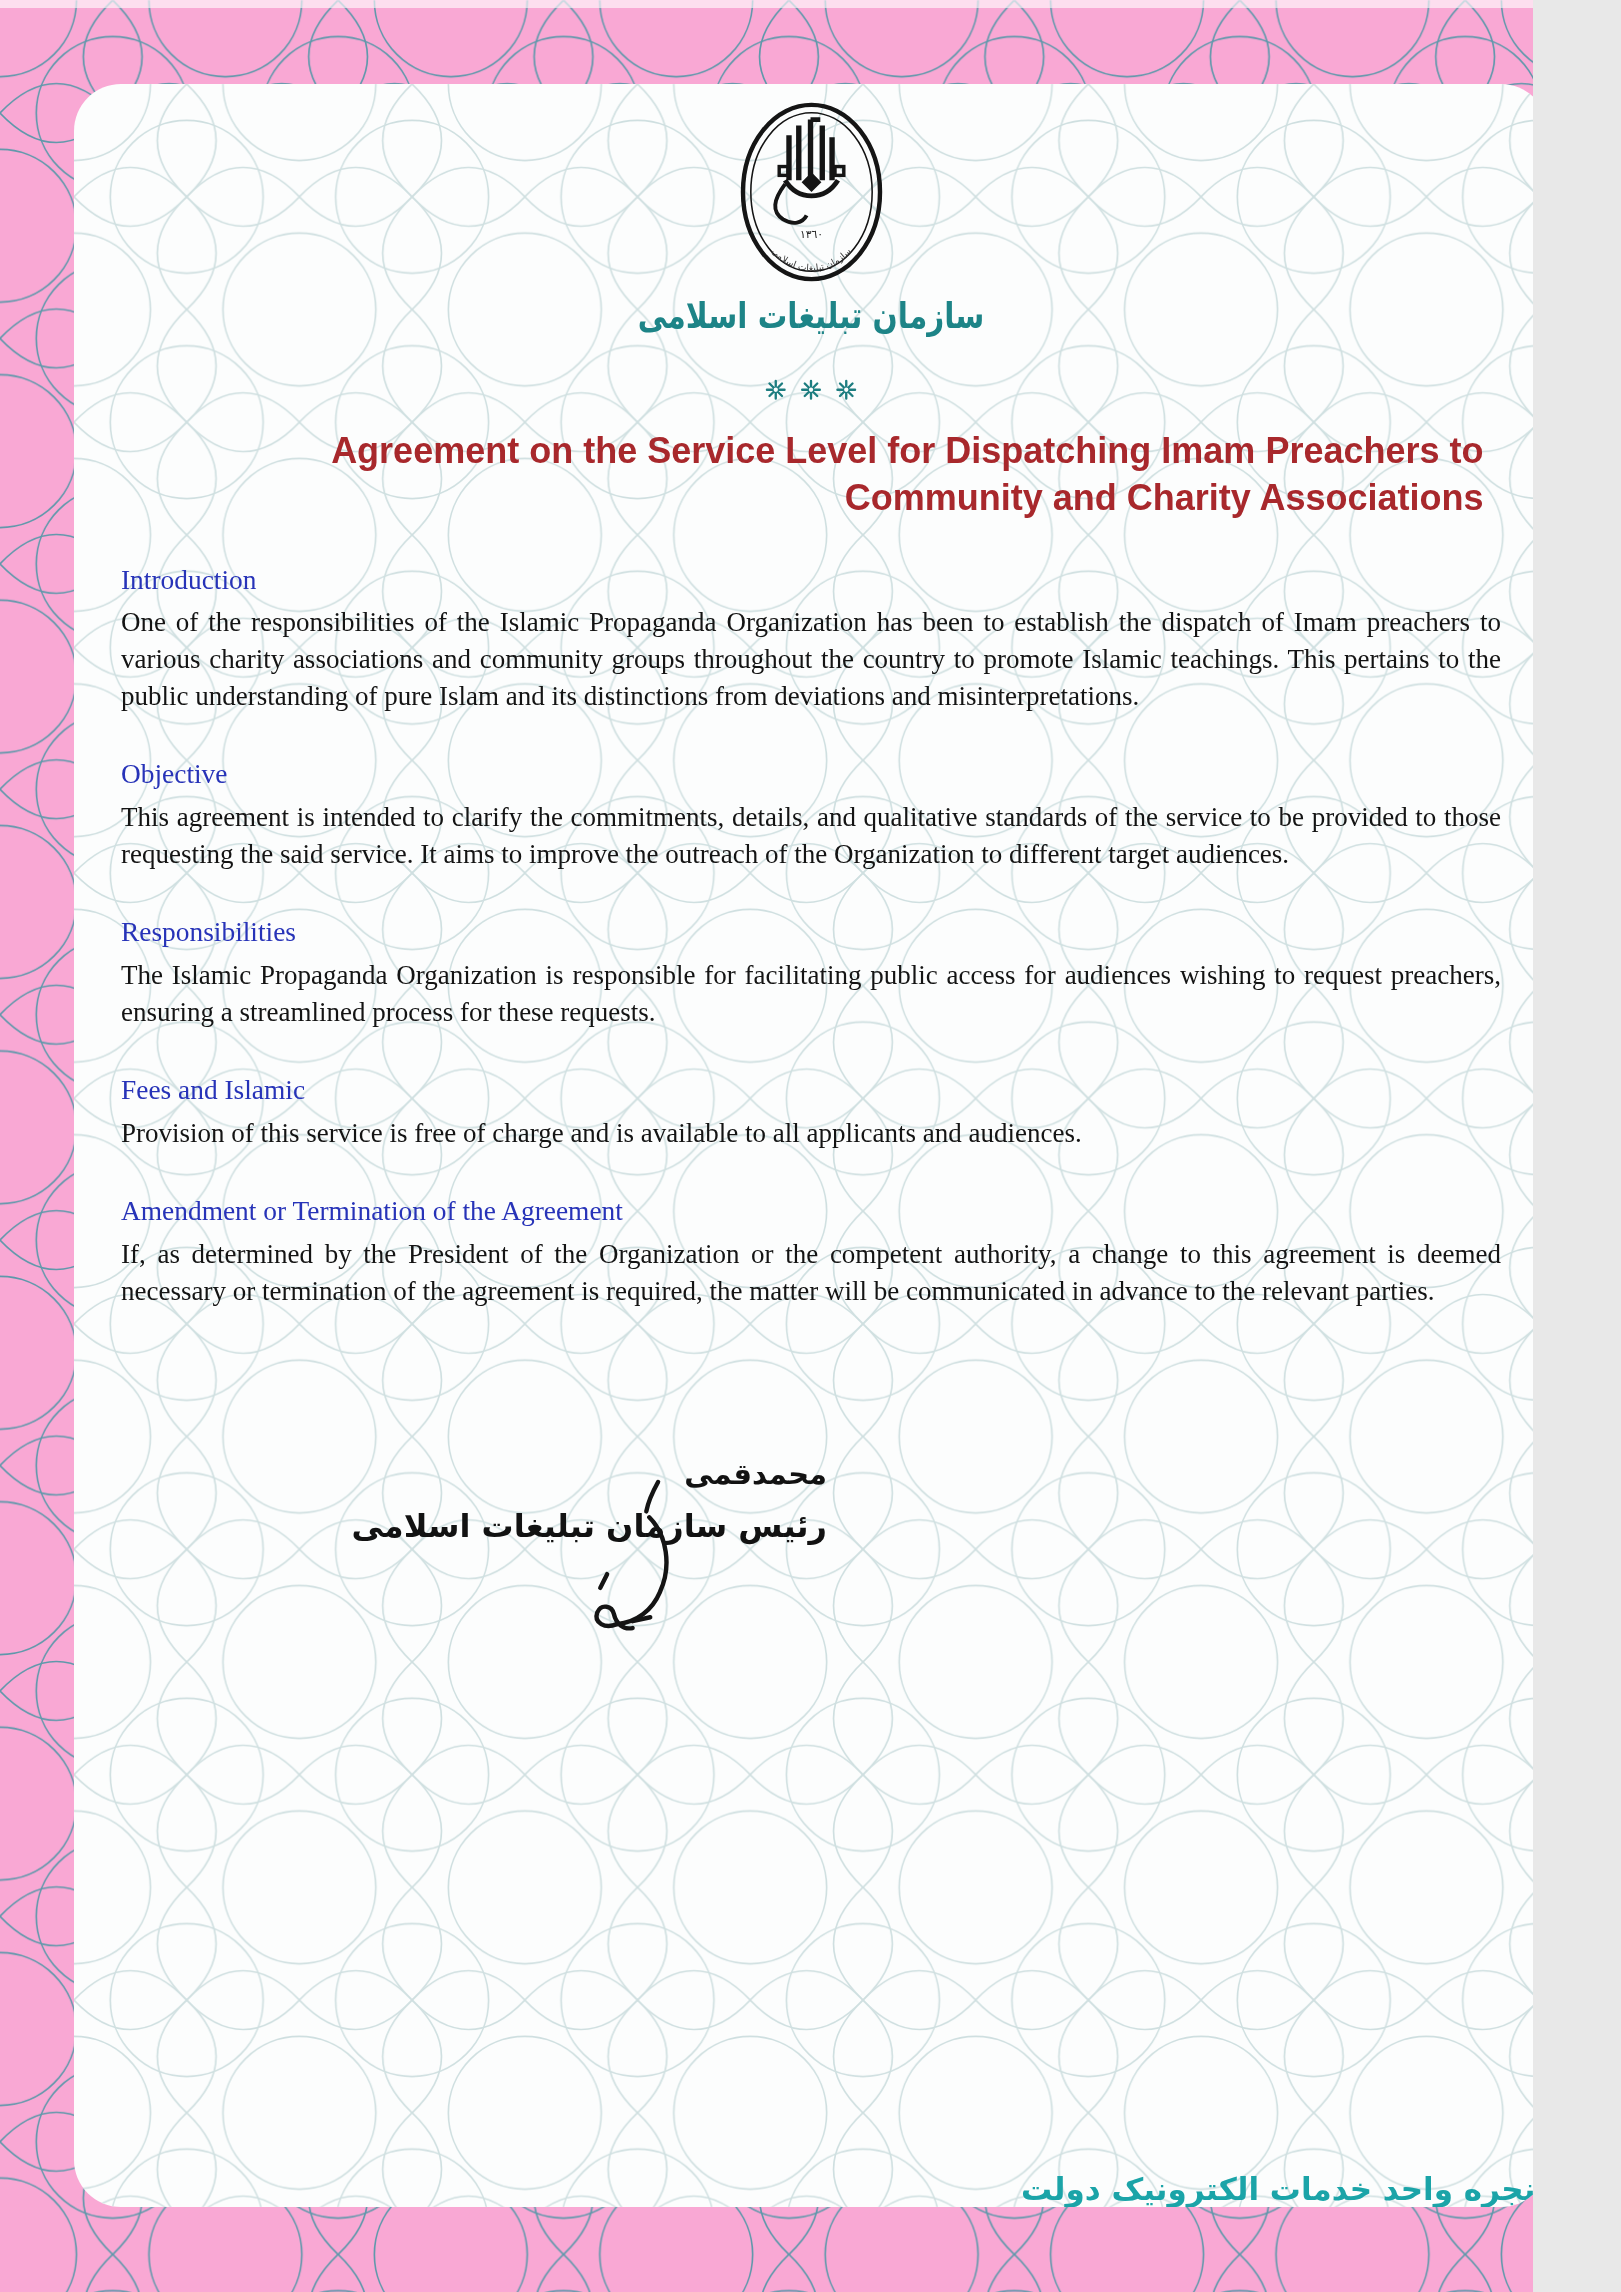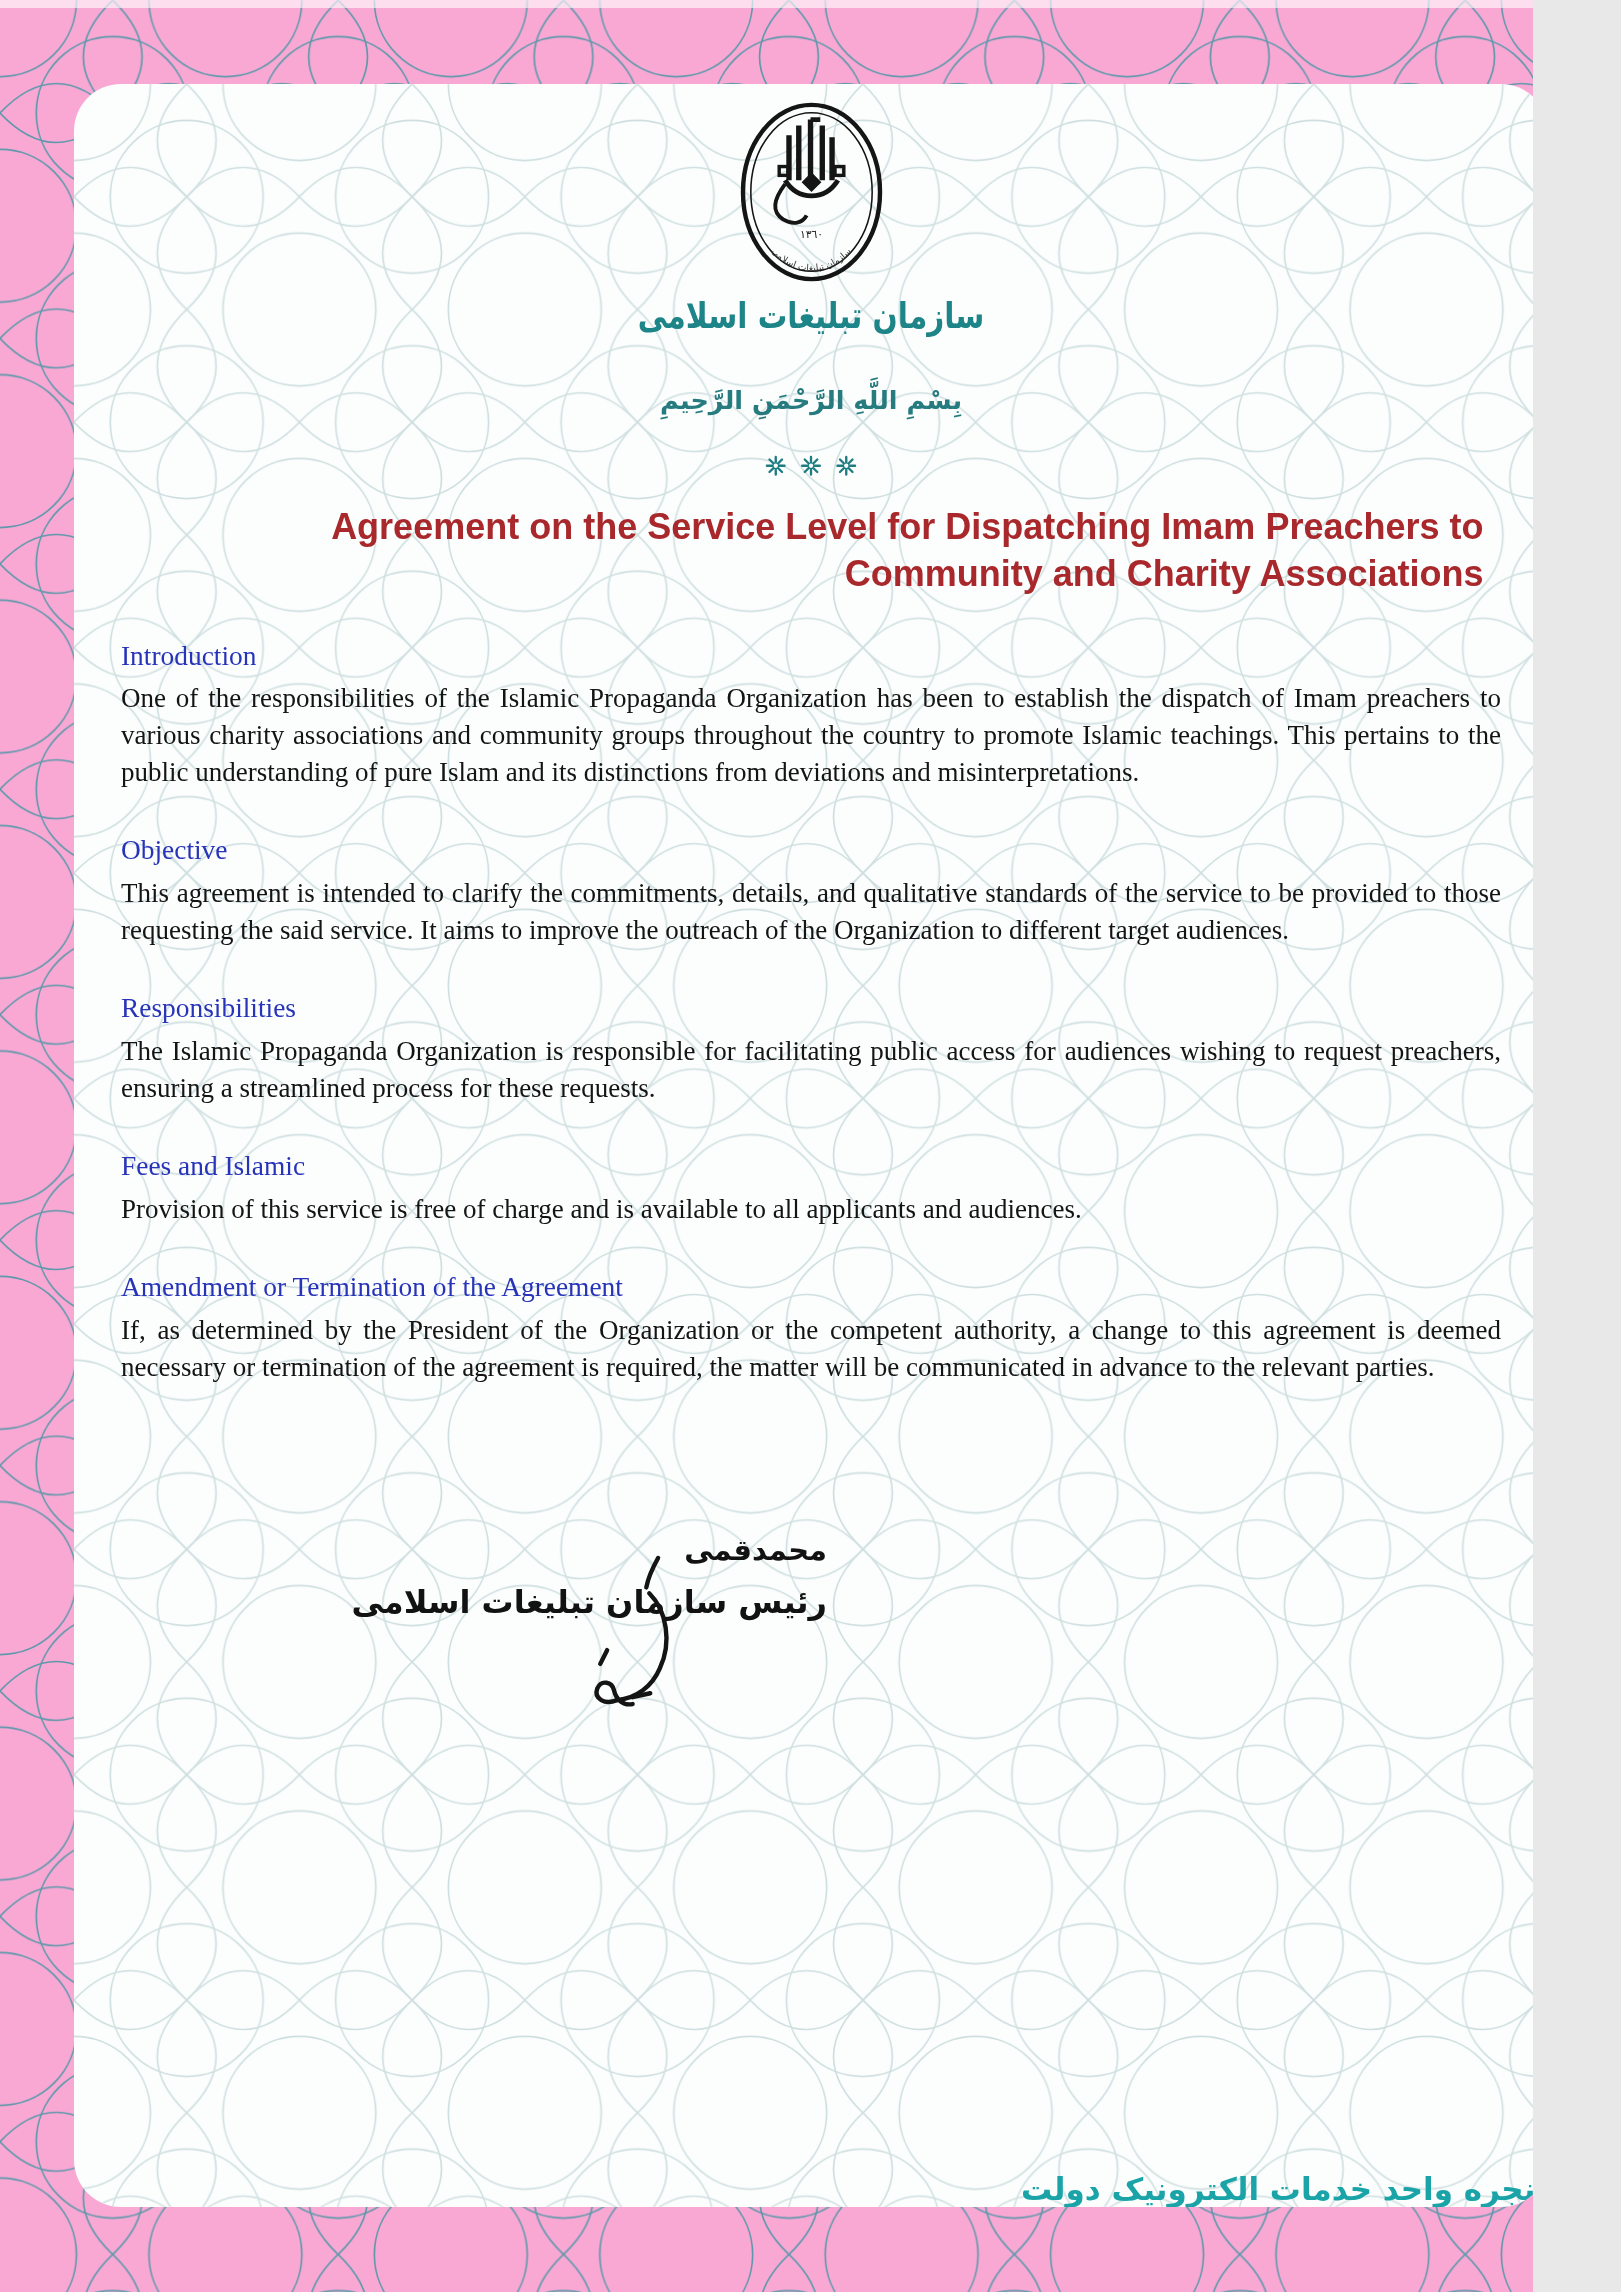--- a/index.html
+++ b/index.html
@@ -114,21 +114,20 @@
           <text x="75" y="141" text-anchor="middle" font-family="DejaVu Sans, sans-serif" font-size="11" fill="#222">١٣٦٠</text>
           <path id="emblem-ring-arc" d="M16,118 A61,76 0 0 0 134,118" fill="none"></path>
           <text font-family="DejaVu Sans, sans-serif" font-size="9.5" fill="#333">
             <textPath href="#emblem-ring-arc" startOffset="50%" text-anchor="middle">سازمان تبلیغات اسلامی</textPath>
           </text>
         </svg>
       </div>
 
       <div class="center brand-calligraphy" dir="rtl" lang="fa">سازمان تبلیغات اسلامی</div>
 
-      <div class="center bismillah" dir="rtl" lang="ar">بِسْمِ اللَّهِ الرَّحْمَنِ الرَّحِيمِ</div>
 
       <div class="center ornament">
         <svg width="118" height="23.5" viewBox="0 0 120 24">
           <defs>
             <g id="orn-flower" stroke="#1d7d80" stroke-width="2.4" stroke-linecap="round">
               <path d="M0,-9 V9 M-9,0 H9 M-6.4,-6.4 L6.4,6.4 M-6.4,6.4 L6.4,-6.4"></path>
               <circle r="2.2" fill="#fcfdfd" stroke="none"></circle>
             </g>
           </defs>
           <use href="#orn-flower" x="24" y="12"></use>

